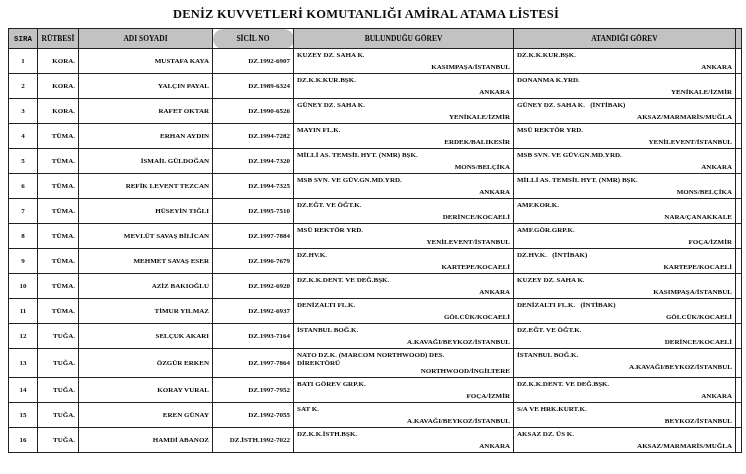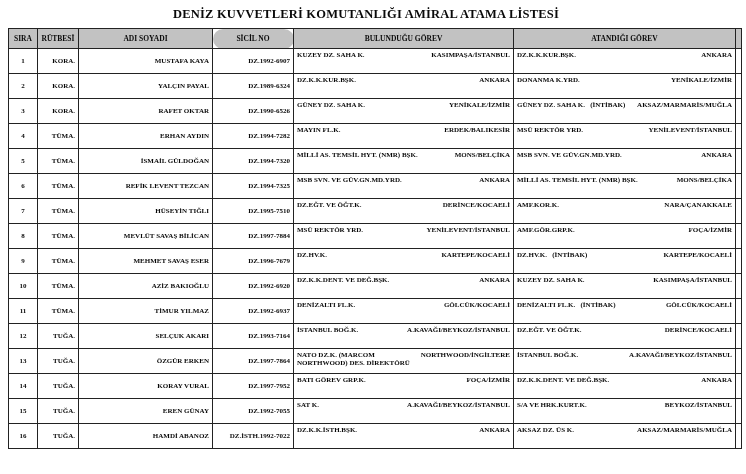--- a/index.html
+++ b/index.html
@@ -39,40 +39,40 @@
     box-sizing: border-box;
     overflow: hidden;
   }
   thead th {
     background: #c2c2c2;
     font-size: 7.5px;
     text-align: center;
     height: 20px;
     padding: 1px 2px;
   }
-  .w-sira   { width: 29px; }
+  .w-sira   { width: 29px; font-family: Liberation Mono, monospace; }
   .w-rutbe  { width: 41px; margin-left: 8px; }
   .w-ad     { width: 134px; }
   .w-sicil  { width: 81px; border-radius: 10px; }
   .w-gorev1 { width: 220px; }
   .w-gorev2 { width: 222px; }
   .w-sliver { width: 6px; }
   tbody td {
     font-size: 7px;
     line-height: 8px;
     vertical-align: middle;
     padding: 2px 3px;
   }
   td.c-sira { text-align: center; padding: 2px 1px; }
   td.c-rutbe { text-align: right; padding-left: 4px; }
   td.c-ad, td.c-sicil { text-align: right; }
   td.c-gorev { vertical-align: top; }
   .g-wrap {
     display: flex;
-    flex-direction: row;
+    flex-direction: column;
     justify-content: space-between;
     min-height: 20px;
   }
   .g-name {
     text-align: left;
     white-space: pre-wrap;
     max-width: 150px;
   }
   .g-yer {
     text-align: right;

